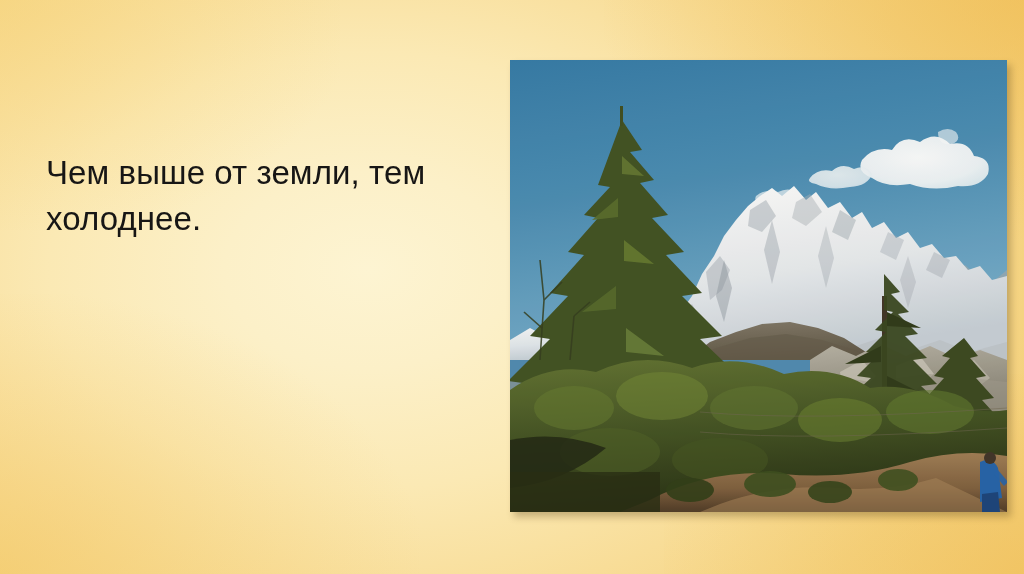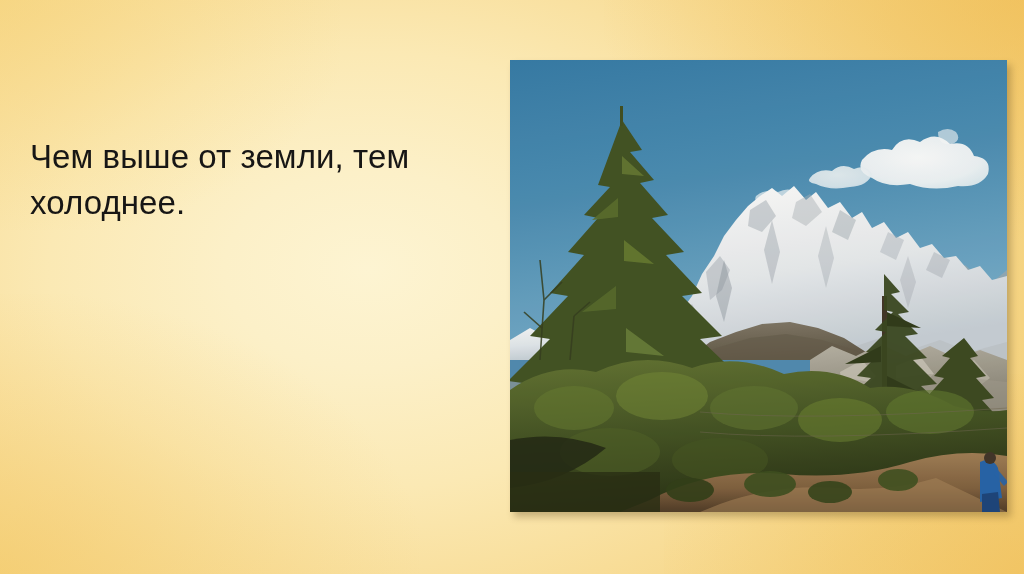--- a/index.html
+++ b/index.html
@@ -54,21 +54,21 @@
   }
 
   
   .title-block {
     position: absolute;
     left: 30px;
     top: 134px;
     width: 452px;
   }
   .title-text {
-    margin: 0;
+    margin: 16px;
     font-size: 33px;
     line-height: 1.38;
     font-weight: 400;
     color: #171615;
     letter-spacing: 0.1px;
     font-family: "Liberation Sans", "DejaVu Sans", sans-serif;
   }
 
   
   .photo-frame {

